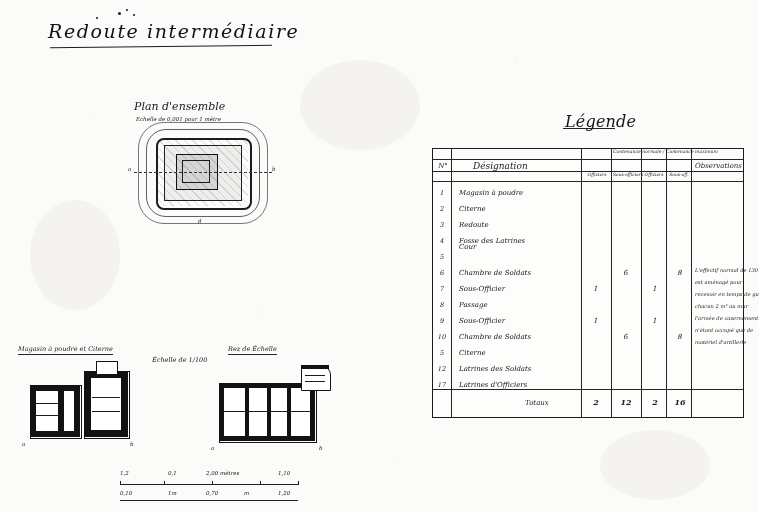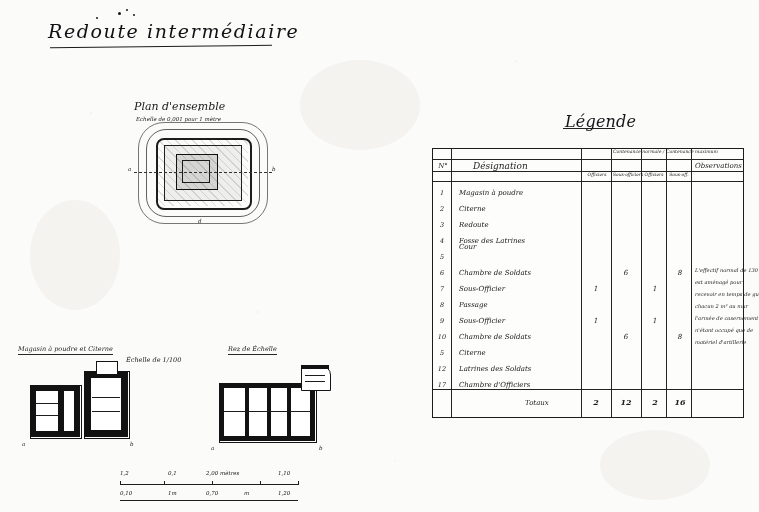--- a/index.html
+++ b/index.html
@@ -305,21 +305,21 @@
     <div class="keep"></div>
     <div class="keep-inner"></div>
     <div class="axis-line" style="left:14px; top:72px; width:138px;"></div>
     <div class="lbl xs" style="left:8px; top:66px;">a</div>
     <div class="lbl xs" style="left:152px; top:66px;">b</div>
     <div class="lbl xs" style="left:78px; top:6px;">c</div>
     <div class="lbl xs" style="left:78px; top:118px;">d</div>
   </div>
 
   <div class="lbl sm underline-lbl" style="left:18px; top:345px;">Magasin à poudre et Citerne</div>
-  <div class="lbl sm" style="left:126px; top:356px;text-align:right;">Échelle de 1/100</div>
+  <div class="lbl sm" style="left:152px; top:356px;text-align:right;">Échelle de 1/100</div>
 
   <div id="elev-left">
 
     <div class="out" style="left:12px; top:40px; width:50px; height:52px;"></div>
     <div class="blk" style="left:12px; top:40px; width:50px; height:6px;"></div>
     <div class="blk" style="left:12px; top:86px; width:50px; height:6px;"></div>
     <div class="blk" style="left:12px; top:40px; width:6px; height:52px;"></div>
     <div class="blk" style="left:40px; top:46px; width:6px; height:40px;"></div>
     <div class="blk" style="left:56px; top:40px; width:6px; height:52px;"></div>
     <div class="thinline" style="left:18px; top:58px; width:22px; height:1px;"></div>
@@ -441,21 +441,21 @@
     <div class="cellval" style="left:180px; top:184px;">6</div>
     <div class="cellval" style="left:234px; top:184px;">8</div>
 
     <div class="rownum" style="left:2px; top:200px;">5</div>
     <div class="rowlabel" style="left:26px; top:200px;">Citerne</div>
 
     <div class="rownum" style="left:2px; top:216px;">12</div>
     <div class="rowlabel" style="left:26px; top:216px;text-align:right;">Latrines des Soldats</div>
 
     <div class="rownum" style="left:2px; top:232px;">17</div>
-    <div class="rowlabel" style="left:26px; top:232px;">Chambre d'Officiers</div>
+    <div class="rowlabel" style="left:26px; top:232px;">Latrines d'Officiers</div>
 
     <div class="obs-line" style="left:262px; top:118px;">L'effectif normal de 130</div>
     <div class="obs-line" style="left:262px; top:130px;">est aménagé pour</div>
     <div class="obs-line" style="left:262px; top:142px;">recevoir en temps de guerre</div>
     <div class="obs-line" style="left:262px; top:154px;">chacun 2 m³ au mur</div>
     <div class="obs-line" style="left:262px; top:166px;">l'armée de casernement</div>
     <div class="obs-line" style="left:262px; top:178px;">n'étant occupé que de</div>
     <div class="obs-line" style="left:262px; top:190px;">matériel d'artillerie</div>
 
     <div class="totals-label" style="left:92px; top:250px;">Totaux</div>

